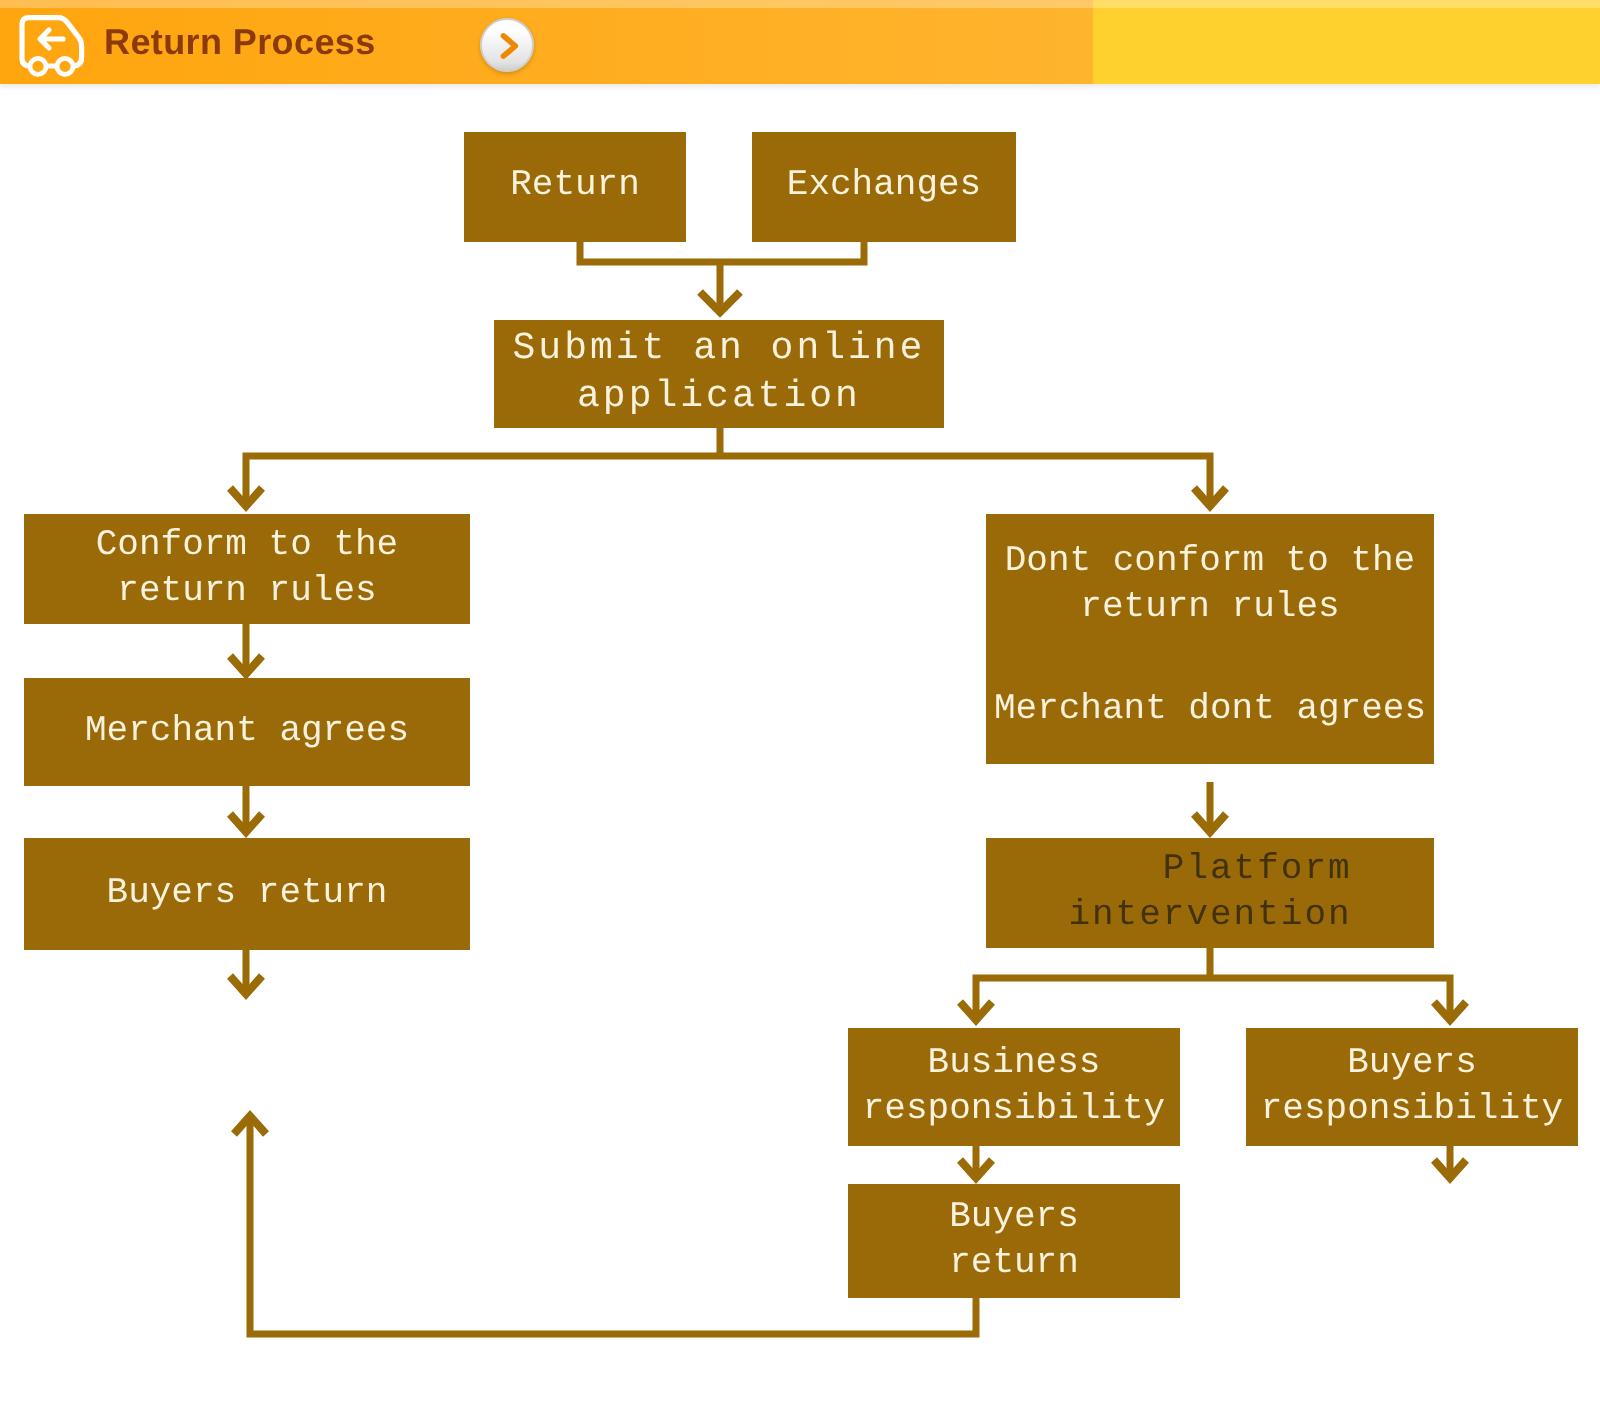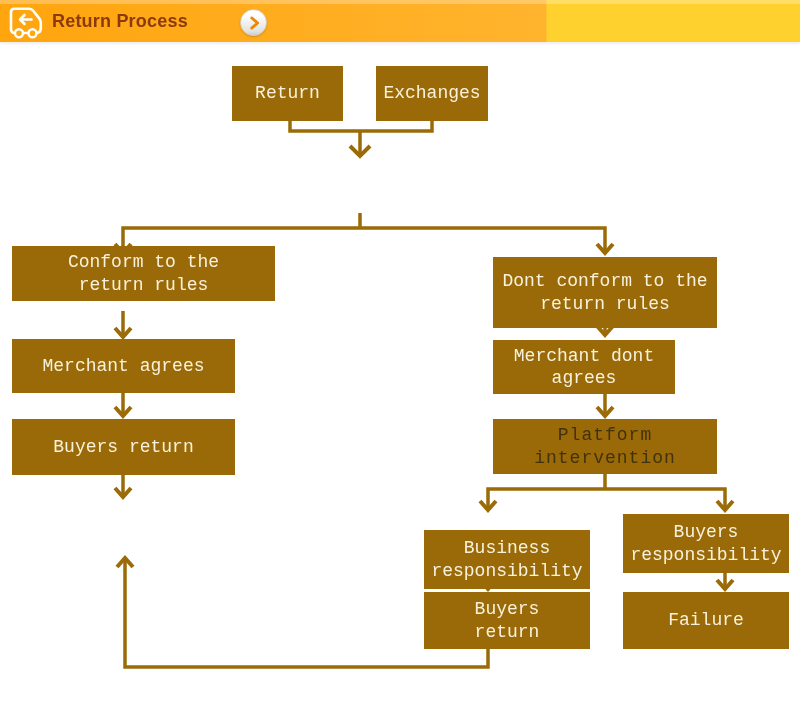--- a/index.html
+++ b/index.html
@@ -40,35 +40,35 @@
   .edges{position:absolute;left:0;top:0;width:800px;height:703px;}
   .edges path{stroke:var(--connector,#9A6B06);fill:none;}
   .edges .line{stroke-width:3.5;}
   .edges .head{stroke-width:4;stroke-linejoin:miter;stroke-linecap:butt;}
   .node{
     position:absolute;background:var(--box-fill,#9A6A08);
     color:var(--box-text-light,#F8F2DC);
     display:flex;align-items:center;justify-content:center;
     text-align:center;font-size:18px;line-height:1.25;white-space:pre-line;
   }
-  .node.dark{color:var(--box-text-dark,#42320C);}
+  .node.dark{color:var(--box-text-dark,#42320C);text-align:right;}
   .node.spaced{letter-spacing:1.5px;font-size:19px;}
   .node.spaced-sm{letter-spacing:1px;}
   
   #n-return{left:232px;top:66px;width:111px;height:55px;}
-  #n-exchanges{left:376px;top:66px;width:112px;height:55px;}
+  #n-exchanges{left:376px;top:66px;width:132px;height:55px;}
   #n-submit{left:247px;top:160px;width:225px;height:54px;}
-  #n-conform{left:12px;top:246px;width:263px;height:55px;}
+  #n-conform{left:12px;top:257px;width:223px;height:55px;}
   #n-merchant-agrees{left:12px;top:339px;width:223px;height:54px;}
   #n-buyers-return-left{left:12px;top:419px;width:223px;height:56px;}
   #n-success{left:12px;top:500px;width:223px;height:55px;}
   #n-dont-conform{left:493px;top:257px;width:224px;height:71px;}
-  #n-merchant-dont-agrees{left:493px;top:340px;width:182px;height:54px;}
+  #n-merchant-dont-agrees{left:493px;top:328px;width:224px;height:54px;}
   #n-platform{left:493px;top:419px;width:224px;height:55px;}
-  #n-business-resp{left:424px;top:530px;width:166px;height:59px;}
+  #n-business-resp{left:424px;top:514px;width:166px;height:59px;}
   #n-buyers-resp{left:623px;top:514px;width:166px;height:59px;}
   #n-buyers-return-right{left:424px;top:592px;width:166px;height:57px;}
   #n-failure{left:623px;top:592px;width:166px;height:57px;}
 </style>
 </head>
 <body>
 
 <div class="screen">
 
   <header class="topbar">
@@ -136,31 +136,32 @@
       </g>
 
       <g>
         <path class="line" d="M488 648 V667 H125 V558"></path>
         <path class="head" d="M117 567 L125 558 L133 567"></path>
       </g>
     </svg>
 
     <div class="node" id="n-return">Return</div>
     <div class="node" id="n-exchanges">Exchanges</div>
+    <div class="node spaced" id="n-submit">Submit an online
+application</div>
     <div class="node" id="n-conform">Conform to the
 return rules</div>
     <div class="node" id="n-merchant-agrees">Merchant agrees</div>
     <div class="node" id="n-buyers-return-left">Buyers return</div>
     <div class="node" id="n-dont-conform">Dont conform to the
 return rules</div>
     <div class="node" id="n-merchant-dont-agrees">Merchant dont agrees</div>
     <div class="node dark spaced-sm" id="n-platform">Platform
 intervention</div>
     <div class="node" id="n-business-resp">Business
 responsibility</div>
     <div class="node" id="n-buyers-resp">Buyers
 responsibility</div>
     <div class="node" id="n-buyers-return-right">Buyers
 return</div>
-    <div class="node" id="n-failure">Failure</div>
 
   </div>
 </div>
 
 </body></html>

